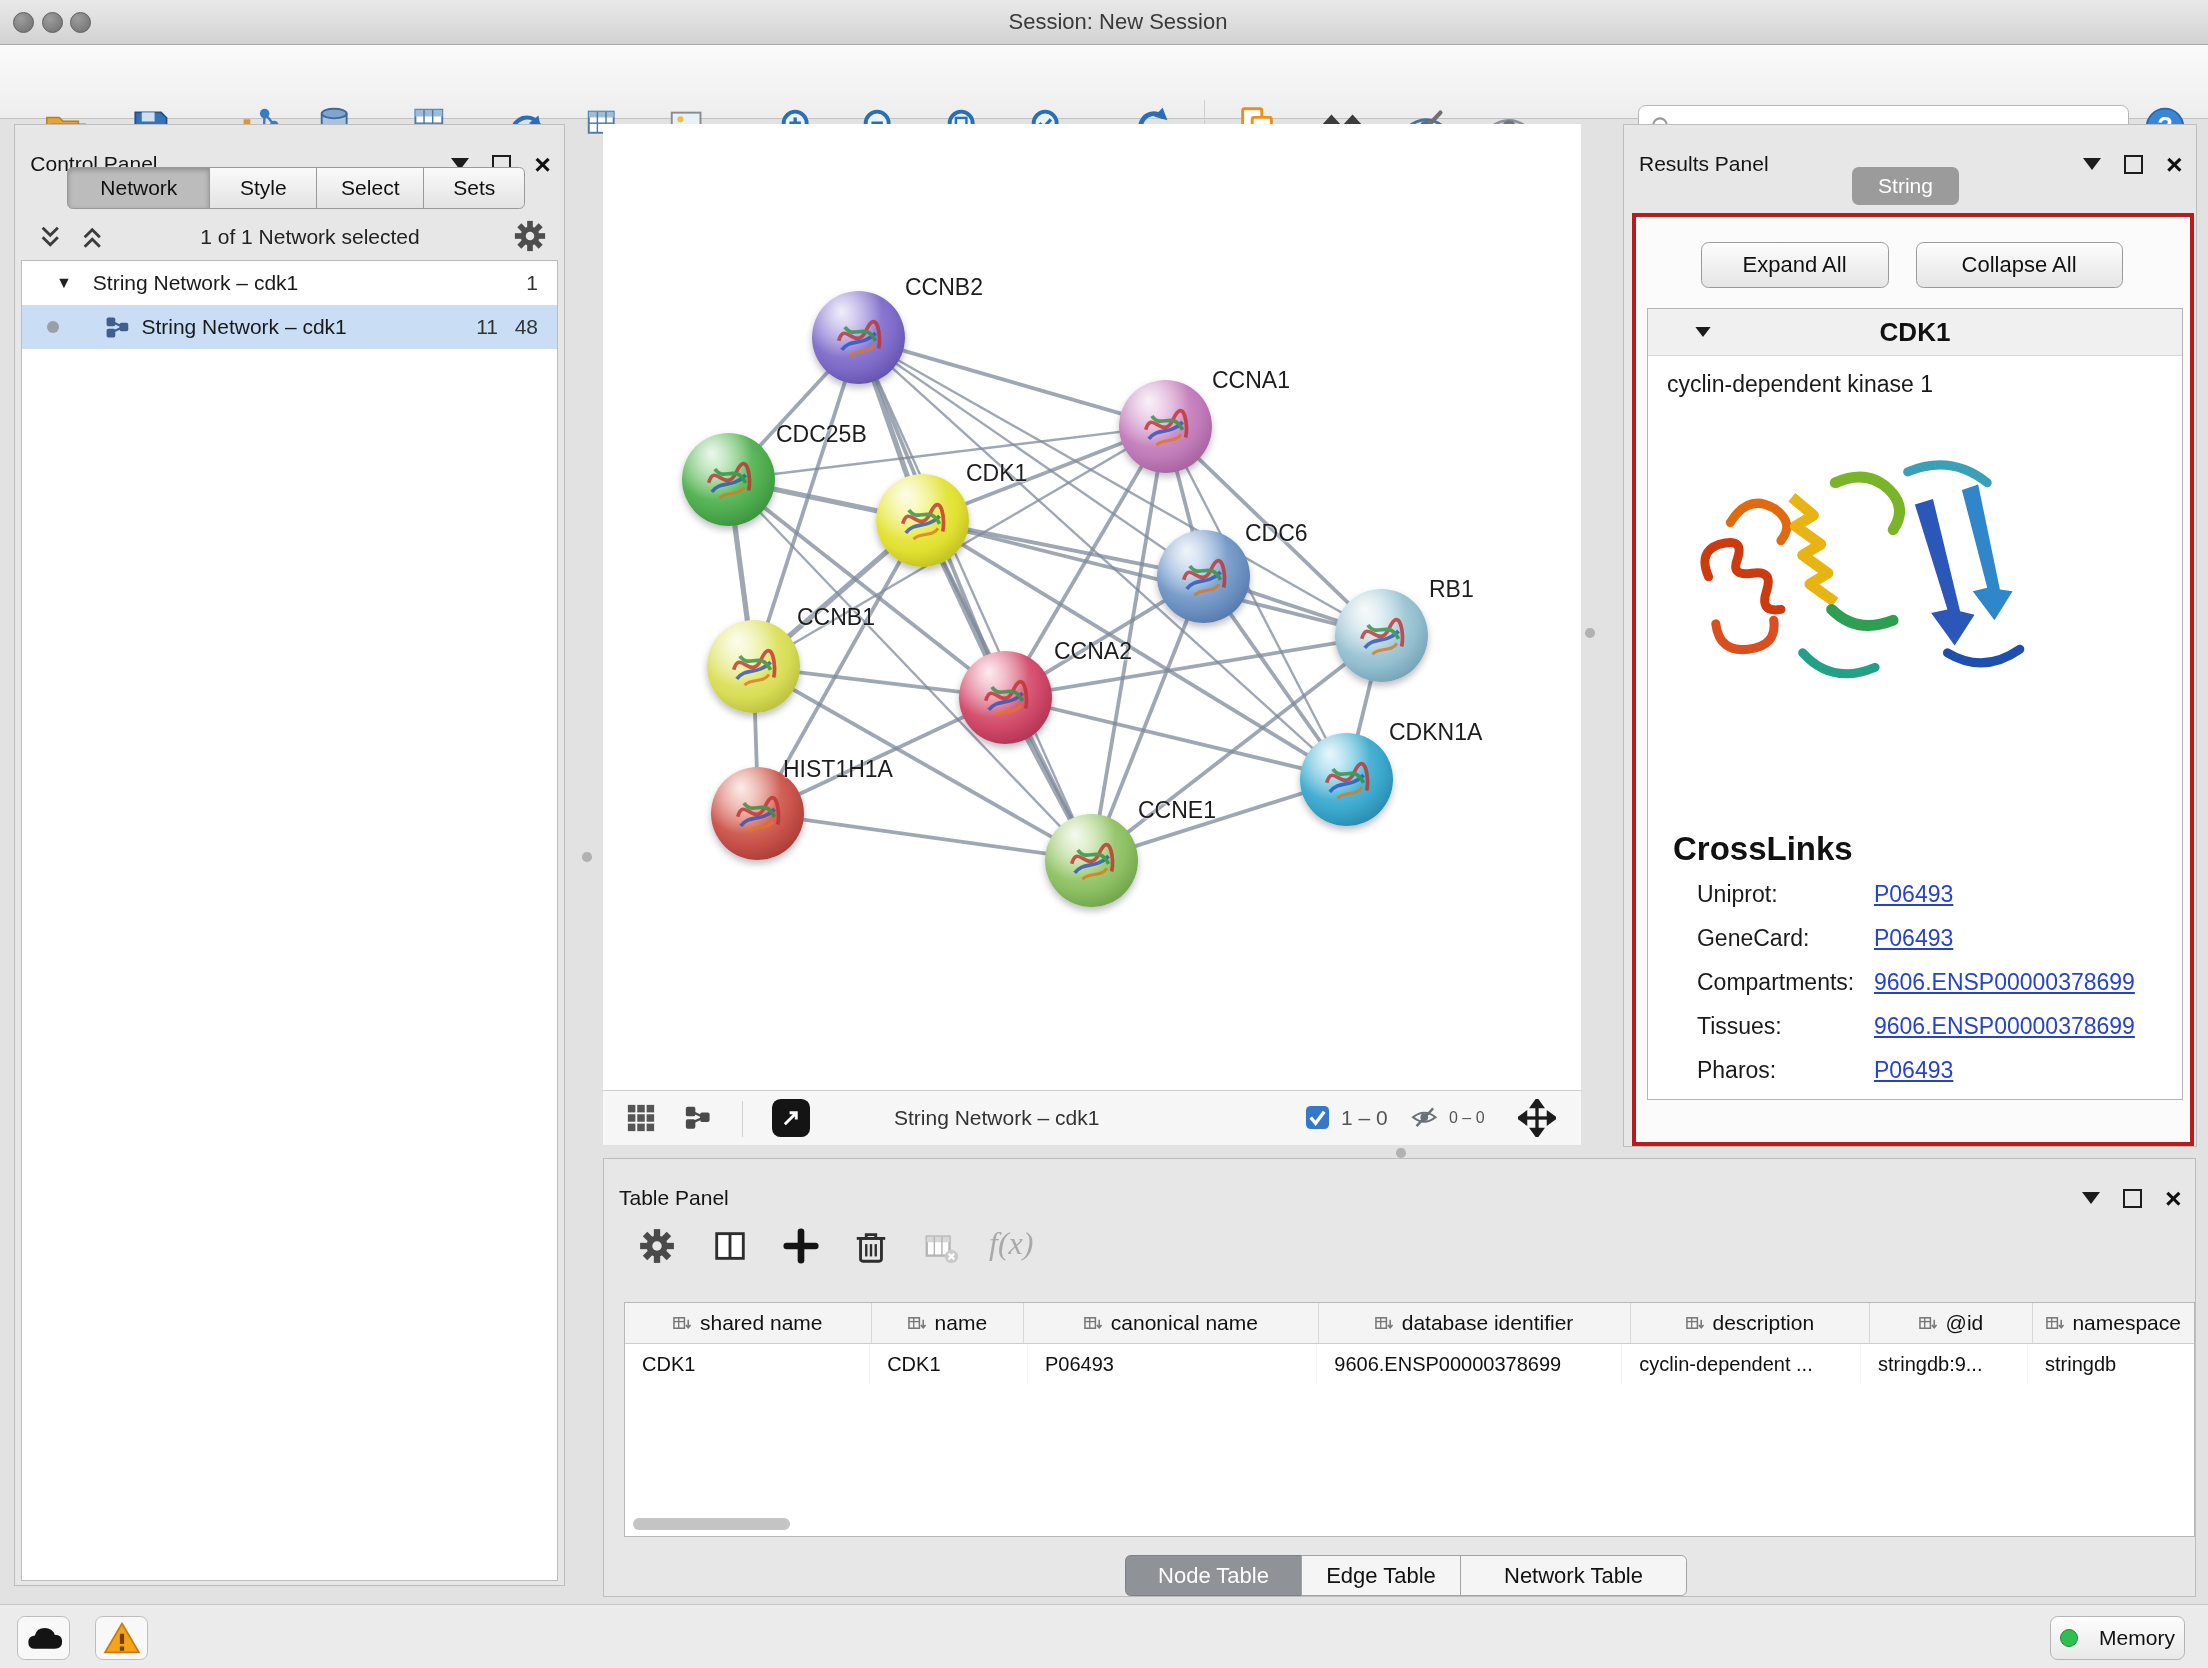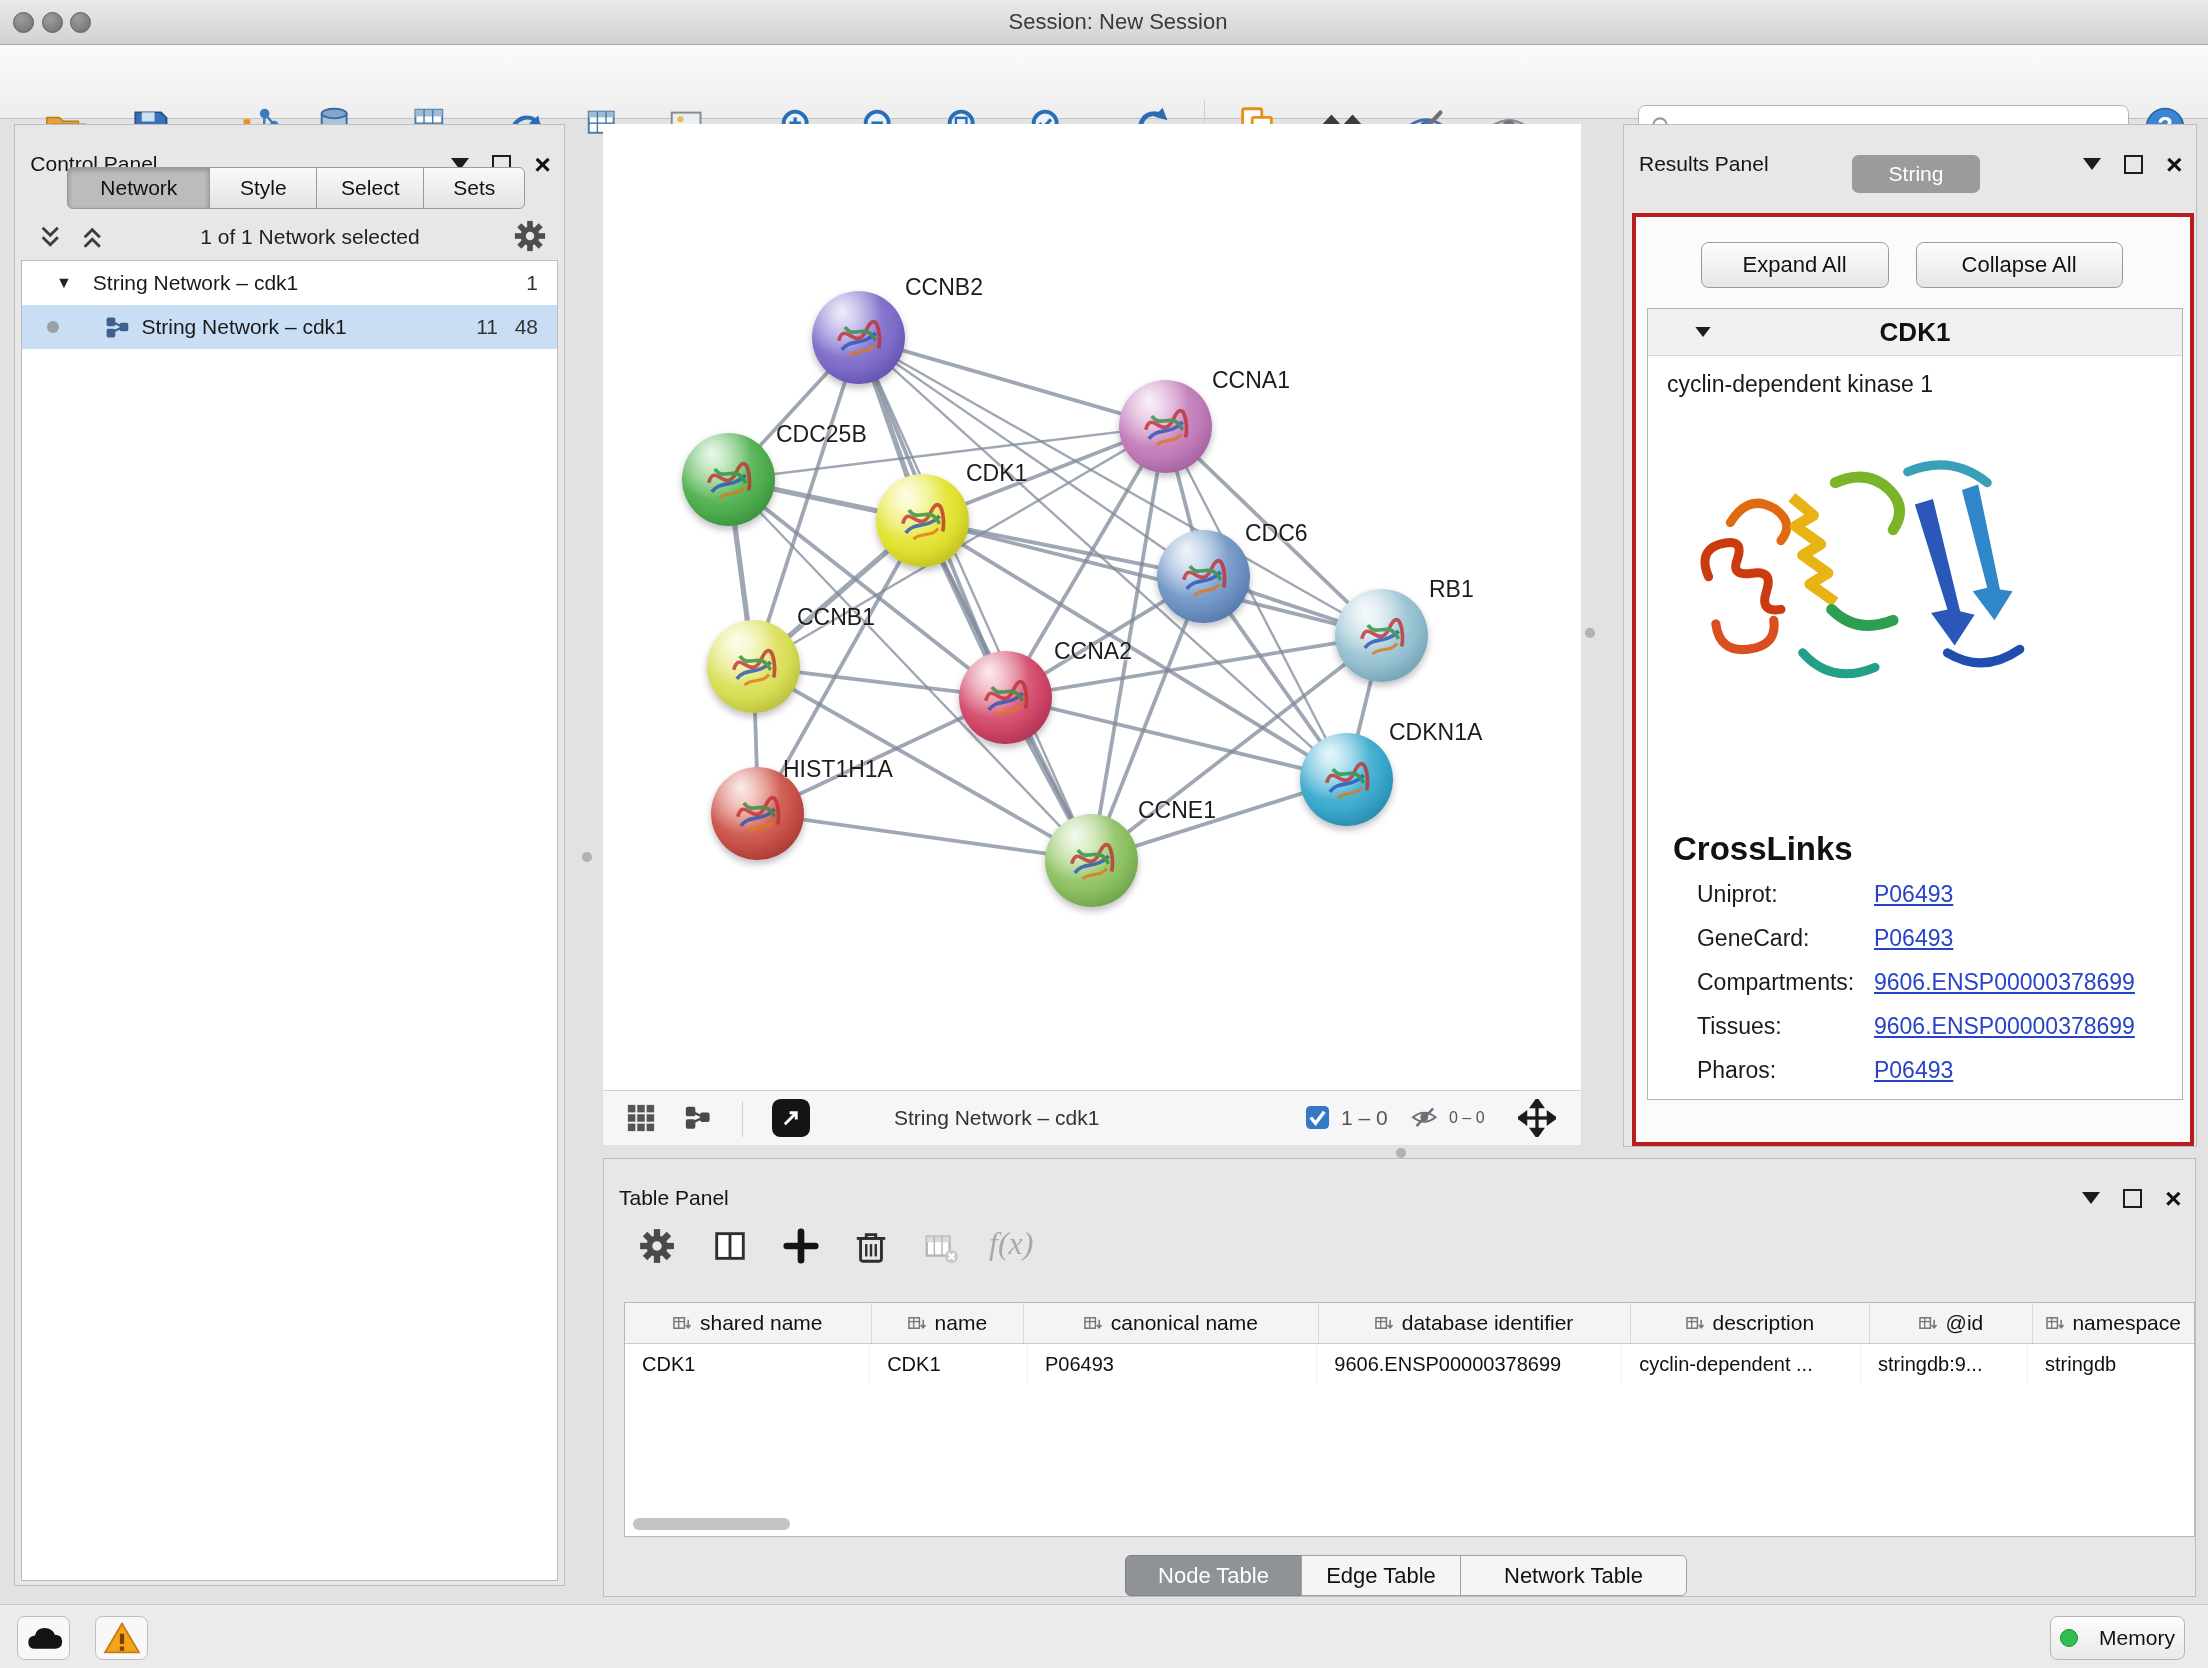--- a/index.html
+++ b/index.html
@@ -475,21 +475,21 @@
 
 <div id="results-panel" class="panel" style="left:1623px;top:124px;width:572px;height:1021px;">
   <div class="phead">
     <span class="ptitle">Results Panel</span>
     <span class="pctrls">
       <span class="tri-down"></span>
       <span class="float-sq"></span>
       <span class="close-x">×</span>
     </span>
   </div>
-  <div style="position:absolute;left:228px;top:30px;width:128px;height:38px;background:#9b9b9b;border-radius:6.7px;color:#fff;font-size:21px;display:flex;align-items:center;justify-content:center;">String</div>
+  <div style="position:absolute;left:228px;top:42px;width:107px;height:38px;background:#9b9b9b;border-radius:6.7px;color:#fff;font-size:21px;display:flex;align-items:center;justify-content:center;">String</div>
   <div style="position:absolute;left:7.6px;top:88px;width:554px;height:925px;background:#fbfbfb;border:4px solid #b91c1c;">
     <div class="btn" style="position:absolute;left:65px;top:25px;width:186px;height:44px;">Expand All</div>
     <div class="btn" style="position:absolute;left:280px;top:25px;width:205px;height:44px;">Collapse All</div>
     <div style="position:absolute;left:11.4px;top:91px;width:534px;height:790px;background:#fff;border:1px solid #b4b4b4;">
       <div style="position:relative;height:46px;background:#f0f0f0;border-bottom:1px solid #d6d6d6;display:flex;align-items:center;">
         <span class="tri-down" style="margin-left:46px;transform:scale(.85);"></span>
         <span style="position:absolute;left:0;width:100%;text-align:center;font-size:26px;font-weight:bold;color:#111;">CDK1</span>
       </div>
       <div style="padding:15px 0 0 19px;font-size:23px;color:#1a1a1a;">cyclin-dependent kinase 1</div>
       <svg style="position:absolute;left:28.5px;top:114px;" width="380" height="333" viewBox="0 0 210 170">

